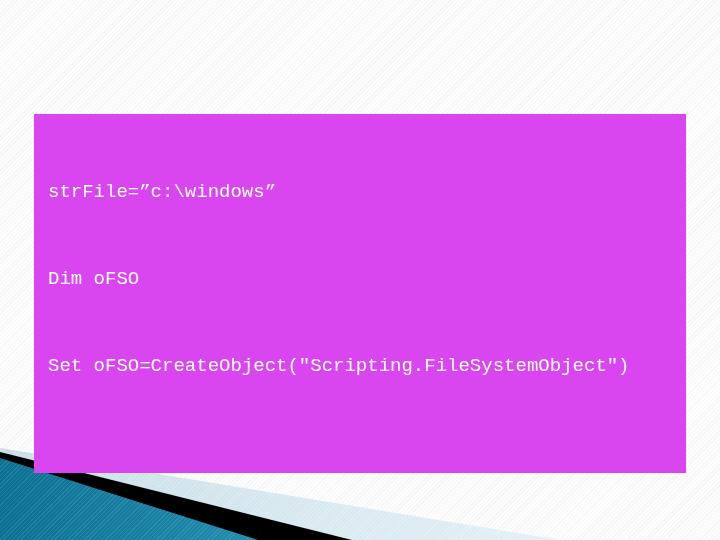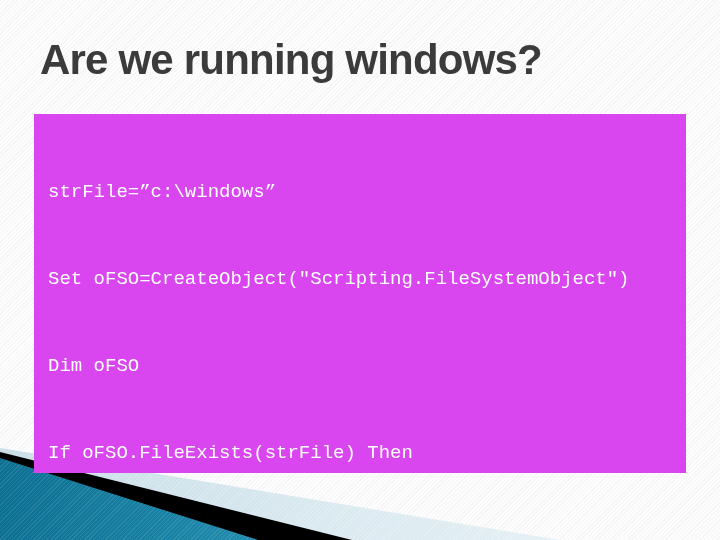--- a/index.html
+++ b/index.html
@@ -138,28 +138,26 @@
     );
   }
 </style>
 </head>
 <body>
 
 <div id="slide">
 
   <div id="slide-texture"></div>
 
-  <div id="slide-title">Are we running windows?</div>
 
   <div id="code-block">
     <div id="code-lines">
       <div class="code-line">strFile=”c:\windows”</div>
+      <div class="code-line">Dim oFSO</div>
       <div class="code-line">Set oFSO=CreateObject("Scripting.FileSystemObject")</div>
-      <div class="code-line">Dim oFSO</div>
-      <div class="code-line">If oFSO.FileExists(strFile) Then</div>
       
       
       
       
       
       
     </div>
   </div>
 
   <div class="deco" id="deco-pale">

